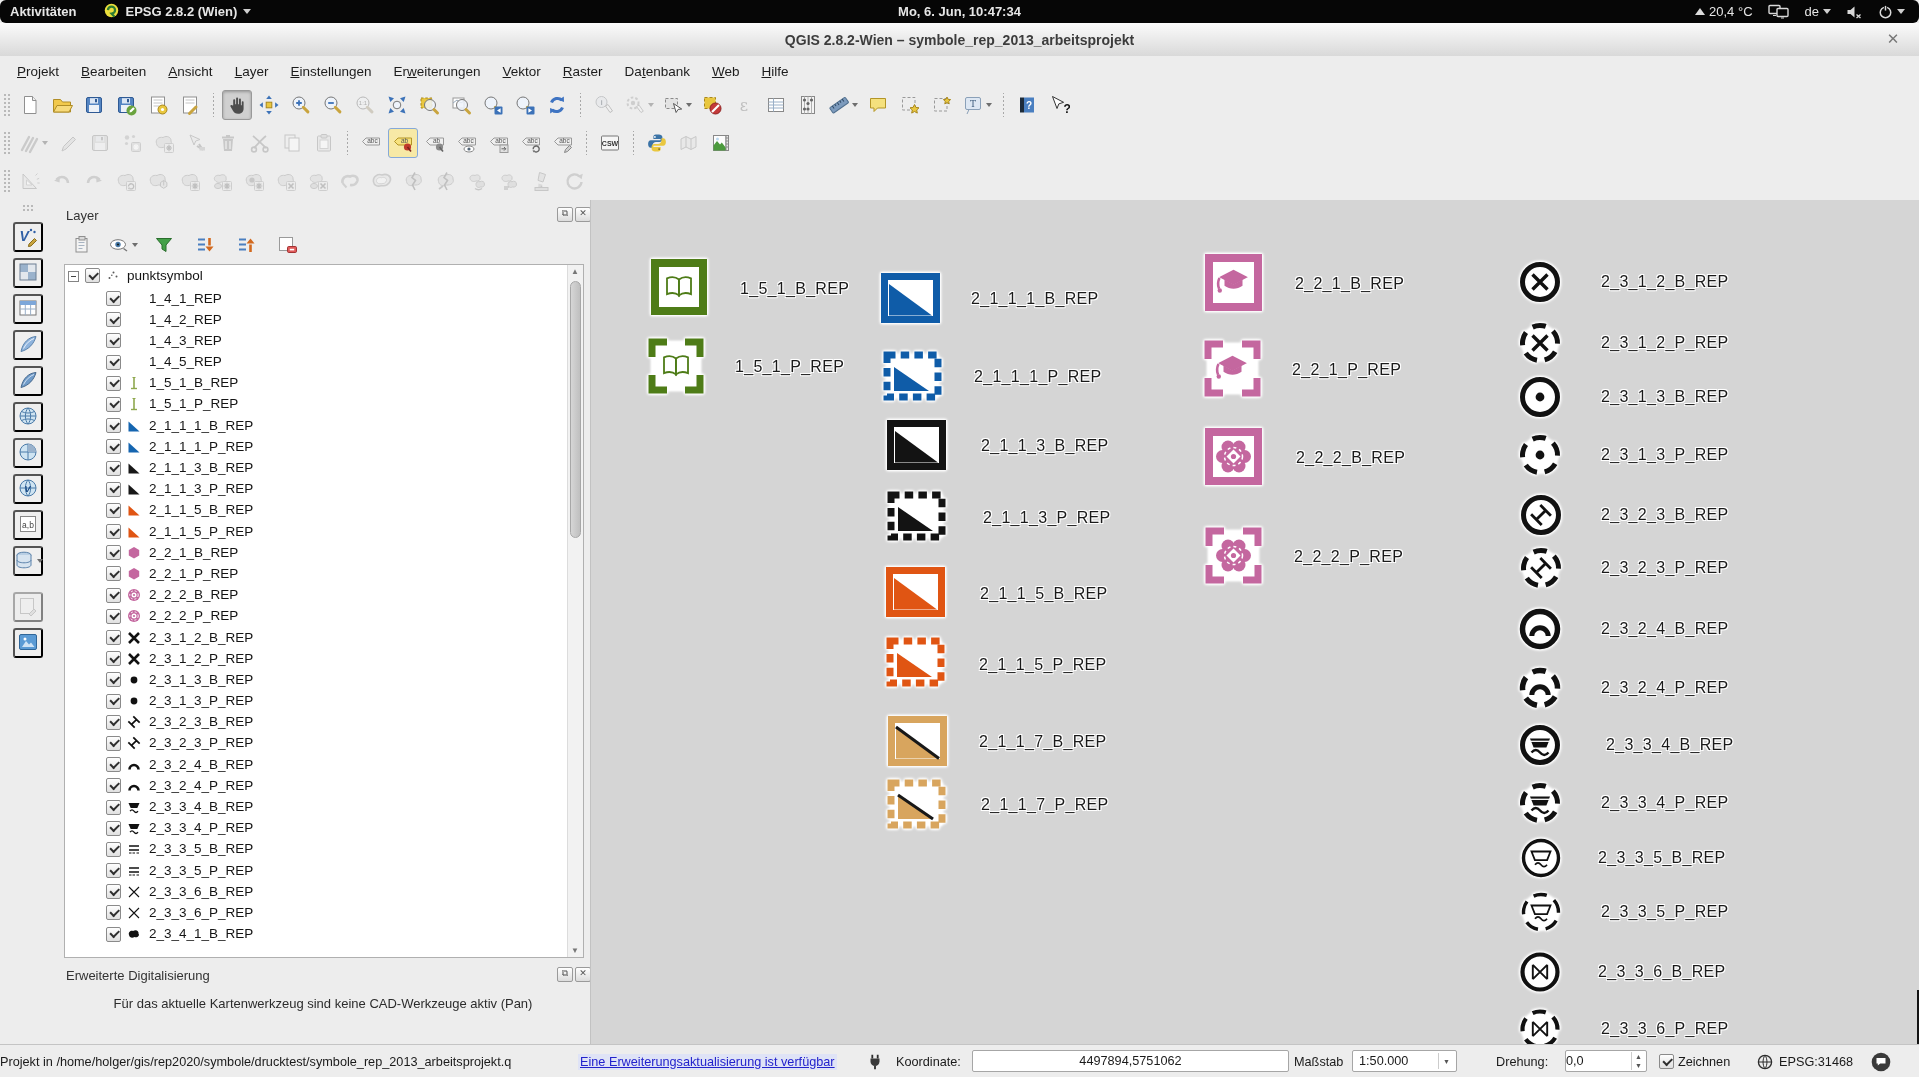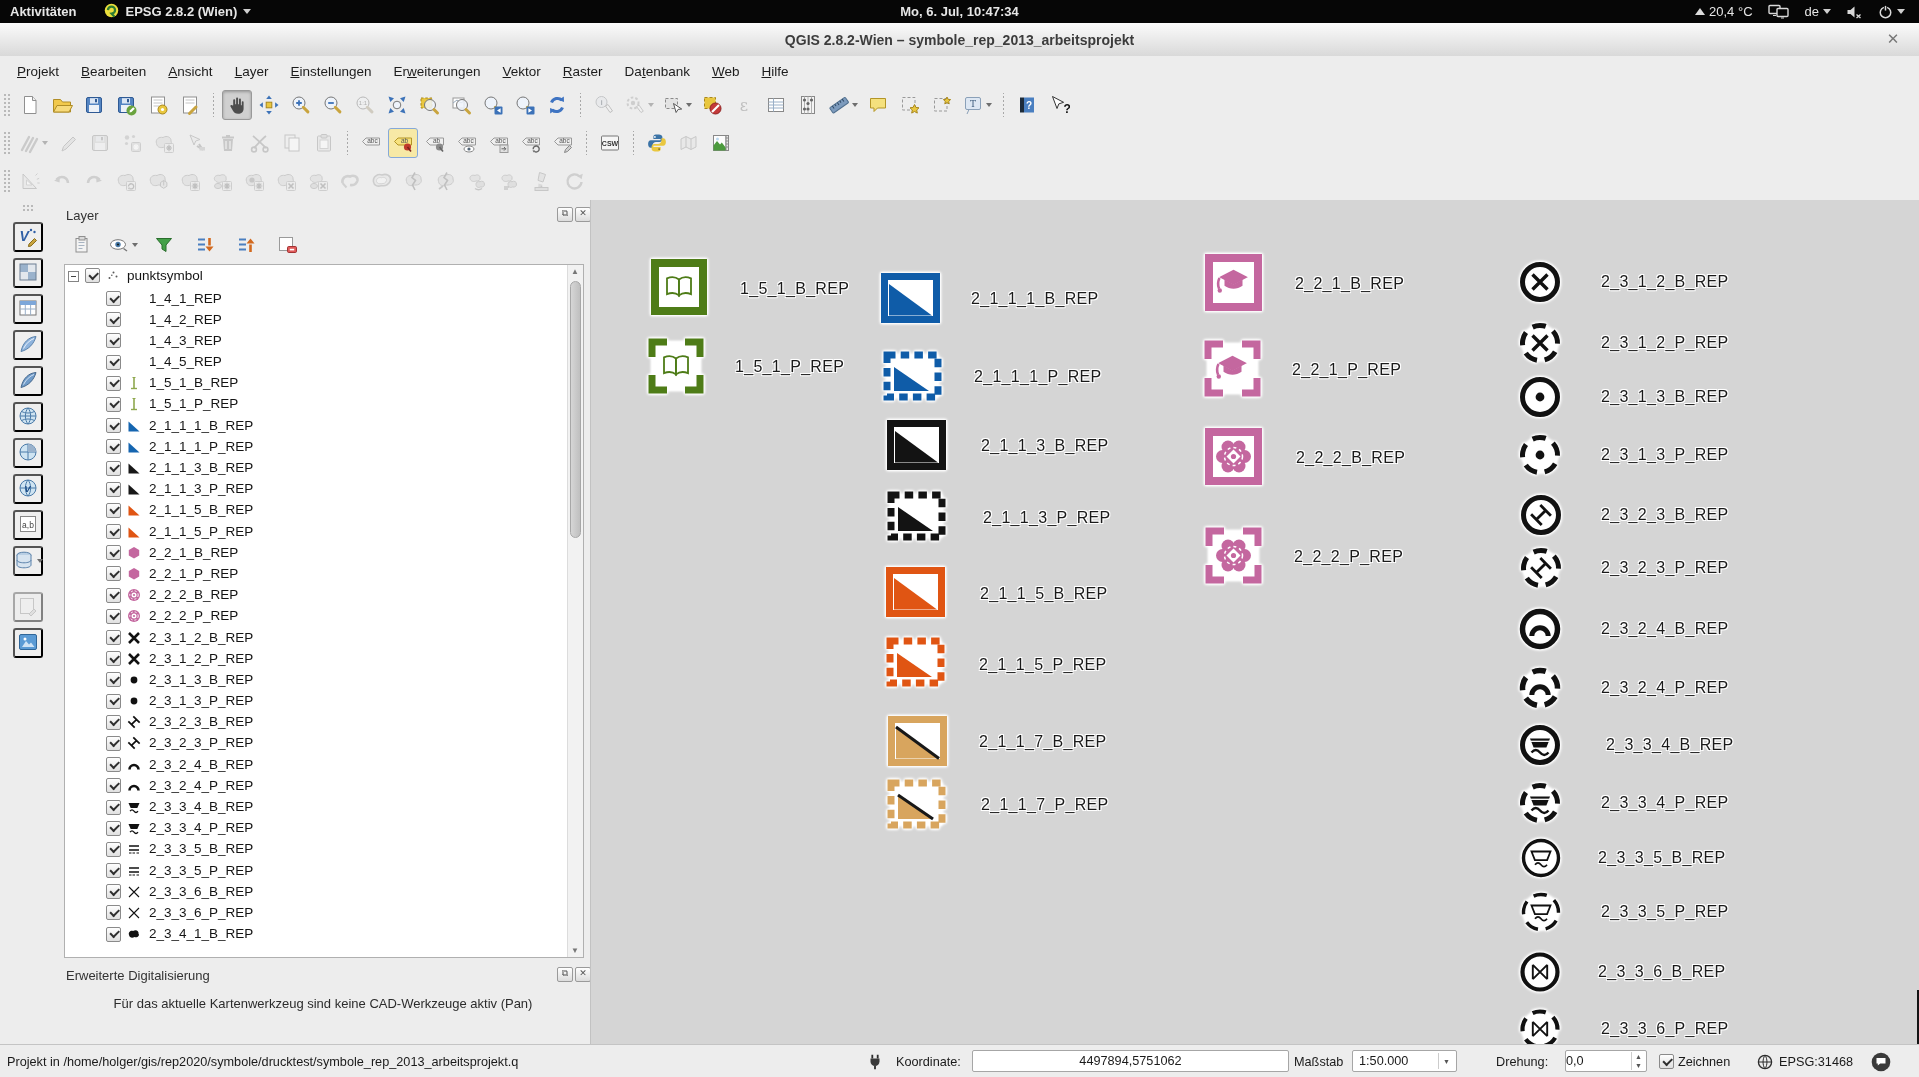--- a/index.html
+++ b/index.html
@@ -1,19 +1,19 @@
 <!DOCTYPE html>
 <html><head>
 <meta charset="utf-8">
 <style>
   html,body{margin:0;padding:0;width:1919px;height:1077px;overflow:hidden;
     font-family:"Liberation Sans","DejaVu Sans",sans-serif;background:#ededed;color:#222;}
   
   .gnome-bar{position:absolute;left:0;top:0;width:1919px;height:23px;background:#060606;color:#e6e6e6;
-    display:flex;align-items:center;font-size:13px;z-index:50;}
+    display:flex;align-items:center;font-size:13px;z-index:50;border-radius:6px;}
   .gb-left{display:flex;align-items:center;gap:28px;padding-left:10px;}
   .gb-activities{font-weight:bold;}
   .gb-app{display:flex;align-items:center;gap:6px;font-weight:bold;}
   .gb-clock{position:absolute;left:50%;transform:translateX(-50%);font-weight:bold;}
   .gb-right{margin-left:auto;display:flex;align-items:center;gap:15px;padding-right:14px;}
   .gb-item{display:flex;align-items:center;gap:4px;}
   .caret-down{width:0;height:0;border-left:4px solid transparent;border-right:4px solid transparent;border-top:5px solid #cfcfcf;display:inline-block;}
   .tri-up{width:0;height:0;border-left:5px solid transparent;border-right:5px solid transparent;border-bottom:7px solid #dcdcdc;display:inline-block;}
   
   .titlebar{position:absolute;left:0;top:23px;width:1919px;height:33px;background:linear-gradient(#fbfbfb,#d9d9d9);
@@ -88,21 +88,21 @@
     <span class="gb-activities">Aktivitäten</span>
     <span class="gb-app">
       <span><svg width="15" height="15" viewBox="0 0 16 16">
             <circle cx="8" cy="8" r="7.2" fill="#ecdf3c"></circle>
             <path d="M4.2 7.6a3.8 3.8 0 1 1 4 3.8l3 3.2" stroke="#2e7d32" stroke-width="2.4" fill="none"></path>
           </svg></span>
       <span>EPSG 2.8.2 (Wien)</span>
       <span class="caret-down"></span>
     </span>
   </div>
-  <div class="gb-clock">Mo,  6. Jul, 10:47:34</div>
+  <div class="gb-clock">Mo,  6. Jun, 10:47:34</div>
   <div class="gb-right">
     <span class="gb-item">
       <span class="tri-up"></span>
       <span>20,4 °C</span>
     </span>
     <span class="gb-item">
       <svg width="22" height="15" viewBox="0 0 22 15">
           <rect x="1" y="1.5" width="11" height="8" rx="1" fill="none" stroke="#d8d8d8" stroke-width="1.4"></rect>
           <path d="M5 11.5h3" stroke="#d8d8d8"></path>
           <rect x="9" y="4.5" width="11" height="8" rx="1" fill="#060606" stroke="#d8d8d8" stroke-width="1.4"></rect>
@@ -1499,21 +1499,24 @@
       </svg></span>
     <span class="map-label" style="left: 1007px; top: 763px;">2_3_3_6_B_REP</span>
     <span class="map-symbol" style="left: 927px; top: 807px;"><svg width="44" height="44" viewBox="0 0 44 44">
         <circle cx="22" cy="22" r="17.5" fill="#fff" stroke="#111111" stroke-width="4.2" stroke-dasharray="13.5 8.5" transform="rotate(100 22 22)"></circle>
         <path d="M14.8 14.8v14.4M29.2 14.8v14.4M14.8 14.8L29.2 29.2M29.2 14.8L14.8 29.2" stroke="#111111" stroke-width="1.9" fill="none"></path>
       </svg></span>
     <span class="map-label" style="left: 1010px; top: 820px;">2_3_3_6_P_REP</span>
   </div>
 
 <div class="statusbar">
-  <span class="sb-abs" style="left:7px">Projekt in /home/holger/gis/rep2020/symbole/drucktest/symbole_rep_2013_arbeitsprojekt.q</span>
+  <span class="sb-abs" style="left:0">Projekt in /home/holger/gis/rep2020/symbole/drucktest/symbole_rep_2013_arbeitsprojekt.q</span>
+  <span class="sb-abs" style="left:578px">
+      <span class="sb-link">Eine Erweiterungsaktualisierung ist verfügbar</span>
+    </span>
   <span class="sb-abs" style="left:866px">
     <svg width="18" height="18" viewBox="0 0 20 20">
         <path d="M7 2v4M13 2v4" stroke="#2c2c2c" stroke-width="2"></path>
         <path d="M5 6h10v3.5a5 5 0 0 1-10 0z" fill="#3a3a3a"></path>
         <path d="M10 14.5V18" stroke="#2c2c2c" stroke-width="2"></path>
       </svg>
   </span>
   <span class="sb-abs" style="left:896px">Koordinate:</span>
   <span class="sb-field centered" style="left:972px;width:315px">
       <span>4497894,5751062</span>

